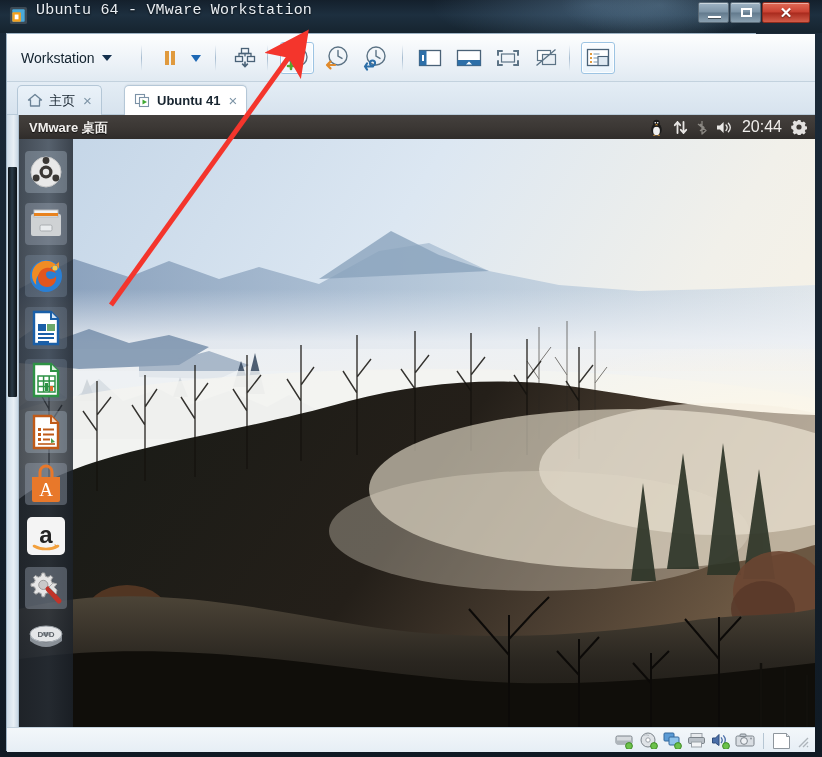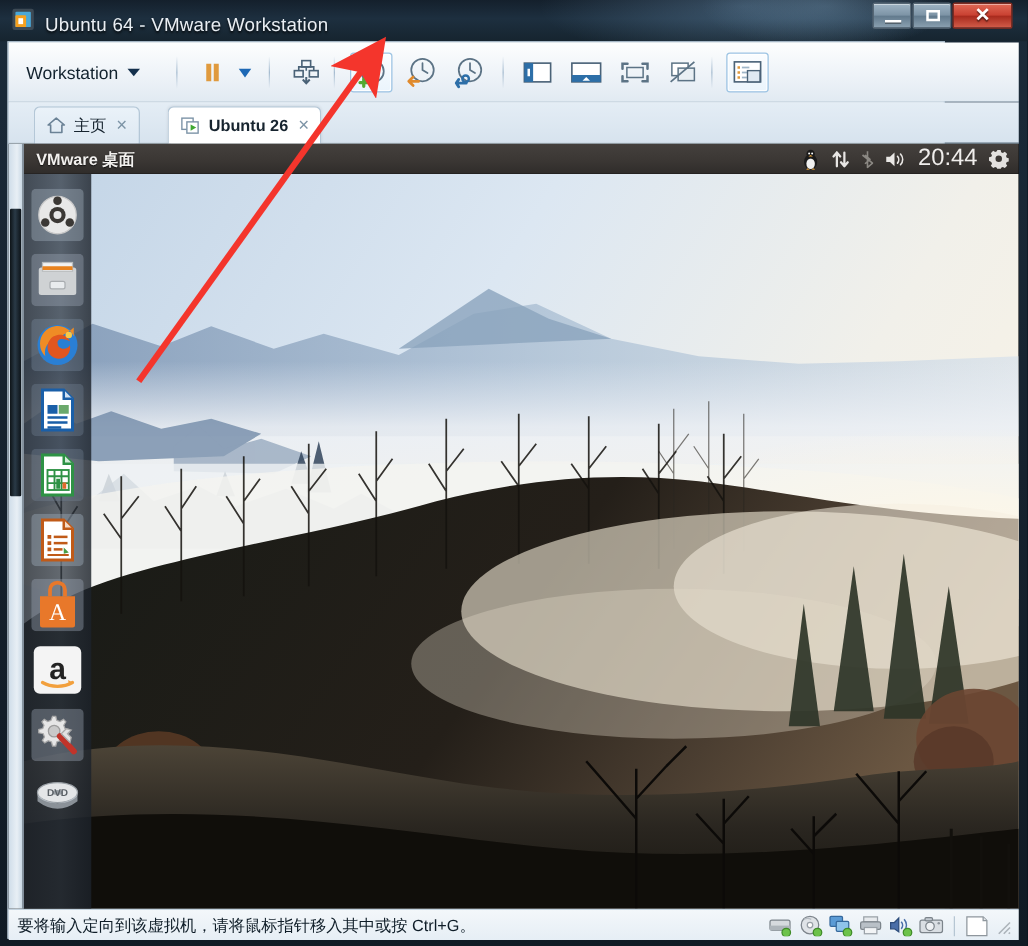--- a/index.html
+++ b/index.html
@@ -29,24 +29,25 @@
   }
   #titlebar .glass2 {
     position: absolute; left: 560px; top: -30px; width: 200px; height: 70px;
     background: radial-gradient(ellipse at center, rgba(140,180,210,.28) 0%, rgba(140,180,210,0) 70%);
     border-radius: 50%;
   }
   #app-icon {
     position: absolute; left: 9px; top: 6px; width: 19px; height: 19px;
   }
   #title-text {
-    position: absolute; left: 36px; top: 12px;
+    position: absolute; left: 36px; top: 2px;
     font-size: 15px; color: #e9eef3; letter-spacing: .2px;
     text-shadow: 0 1px 2px rgba(0,0,0,.8);
     white-space: nowrap;
+    font-family: Liberation Mono, monospace;
   }
   .wbtn {
     position: absolute; top: 2px; height: 21px; width: 31px;
     border: 1px solid #5b6b78; border-radius: 2px;
     background: linear-gradient(180deg,#9fb4c4 0%, #7d94a6 48%, #627a8d 52%, #8aa0b0 100%);
     box-shadow: inset 0 1px 0 rgba(255,255,255,.45);
     cursor: pointer;
   }
   #btn-min { left: 698px; }
   #btn-max { left: 730px; }
@@ -109,21 +110,20 @@
     background: linear-gradient(180deg,#e4edf5 0%, #d7e3ee 100%);
     border-bottom: 1px solid #b9cbd9;
   }
   .tab {
     position: absolute; top: 3px; height: 30px;
     border: 1px solid #b4c7d7; border-bottom: none;
     border-radius: 5px 5px 0 0;
     display: flex; align-items: center; gap: 6px;
     padding: 0 7px 0 9px;
     cursor: pointer;
-    margin-left: 10px;
   }
   #tab-home {
     left: 10px;
     background: linear-gradient(180deg,#eaf2f9 0%, #dde8f2 100%);
   }
   #tab-vm {
     left: 117px;
     background: #ffffff;
     box-shadow: 0 -1px 2px rgba(0,0,0,.06);
   }
@@ -167,21 +167,21 @@
   }
   #panel-title {
     position: absolute; left: 10px; top: 4px;
     font-size: 13px; font-weight: bold; color: #f2f0ee;
     text-shadow: 0 1px 1px rgba(0,0,0,.7);
   }
   #panel-right {
     position: absolute; right: 8px; top: 0; height: 24px;
     display: flex; align-items: center; gap: 9px;
   }
-  #panel-clock { font-size: 19px; color: #f0eeec; }
+  #panel-clock { font-size: 16px; color: #f0eeec; }
 
   
   #desktop {
     position: absolute; left: 12px; top: 24px; width: 796px; height: 588px;
     overflow: hidden;
   }
   .wp { position: absolute; left: 0; top: 0; width: 796px; height: 588px; }
 
   
   #launcher {
@@ -373,21 +373,21 @@
         <span class="tab-label">主页</span>
         <span class="tab-close">×</span>
       </div>
 
       <div class="tab" id="tab-vm">
         <svg width="17" height="16" viewBox="0 0 17 16">
           <rect x="1.5" y="1.5" width="9" height="9" fill="#fff" stroke="#7b92a6" stroke-width="1.1"></rect>
           <rect x="5.5" y="4.5" width="9" height="9" fill="#fff" stroke="#7b92a6" stroke-width="1.1"></rect>
           <polygon points="8.5,6.5 13,9 8.5,11.5" fill="#3fa832"></polygon>
         </svg>
-        <span class="tab-label">Ubuntu 26</span>
+        <span class="tab-label">Ubuntu 41</span>
         <span class="tab-close">×</span>
       </div>
     </div>
 
     <div id="vmview">
 
       <div id="desktop">
         <svg class="wp" viewBox="0 0 796 588" preserveAspectRatio="none">
           <defs>
             <linearGradient id="sky" x1="0" y1="0" x2="1" y2="0.45">
@@ -656,21 +656,20 @@
           </svg>
         </div>
       </div>
 
       <div id="vm-scroll">
         <div id="vm-scroll-thumb"></div>
       </div>
     </div>
 
     <div id="statusbar">
-      <div id="status-msg">要将输入定向到该虚拟机，请将鼠标指针移入其中或按 Ctrl+G。</div>
       <div id="status-icons">
 
         <svg width="20" height="17" viewBox="0 0 20 17">
           <rect x="1" y="4" width="16" height="8" rx="1.5" fill="#d6dade" stroke="#7c848b"></rect>
           <rect x="1" y="8.5" width="16" height="3.5" fill="#aeb5bb"></rect>
           <circle cx="14" cy="14" r="3.4" fill="#6cc24a" stroke="#3f8b28"></circle>
         </svg>
         <svg width="20" height="17" viewBox="0 0 20 17">
           <circle cx="9" cy="8" r="7" fill="#dfe3e7" stroke="#7c848b"></circle>
           <circle cx="9" cy="8" r="2.2" fill="#fff" stroke="#9aa1a8"></circle>

